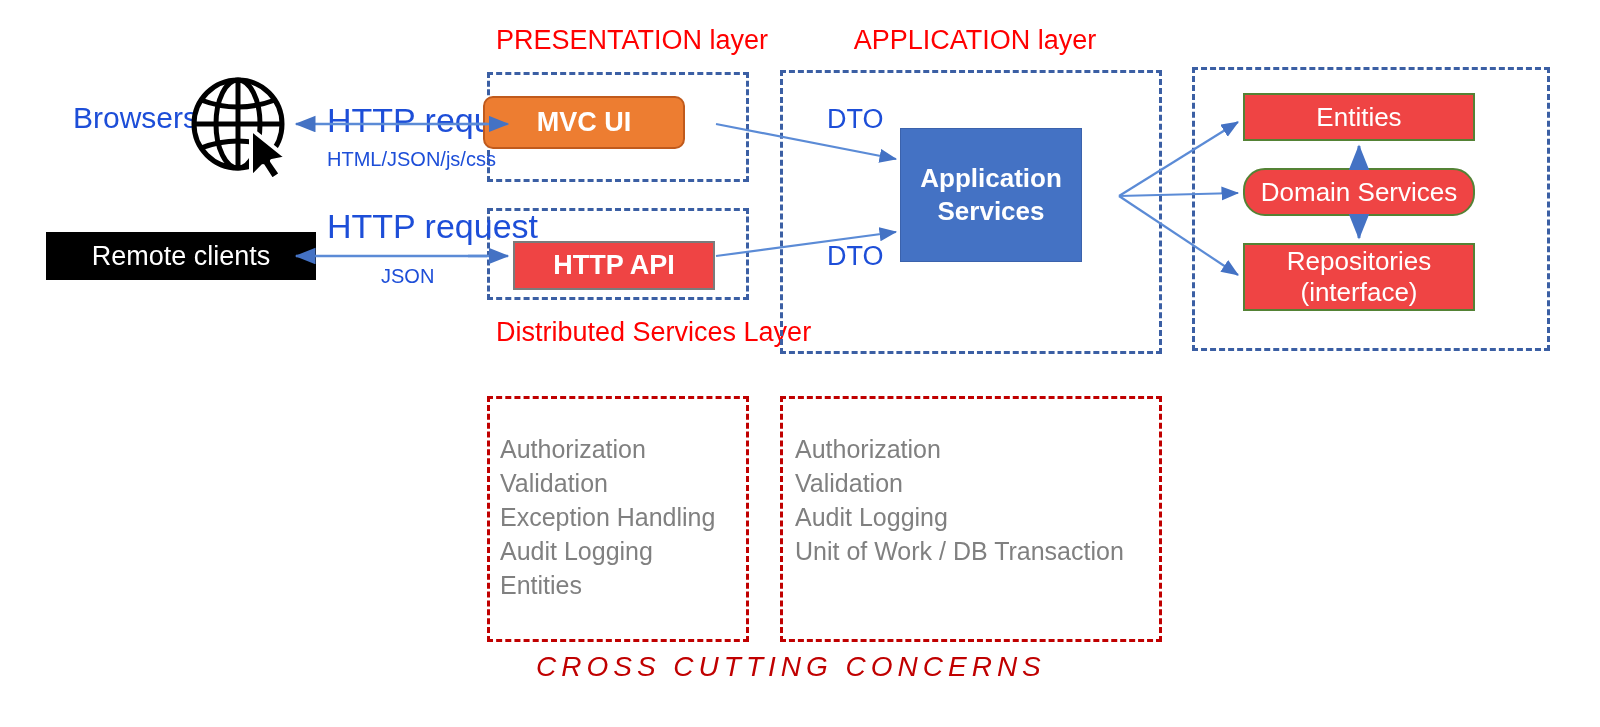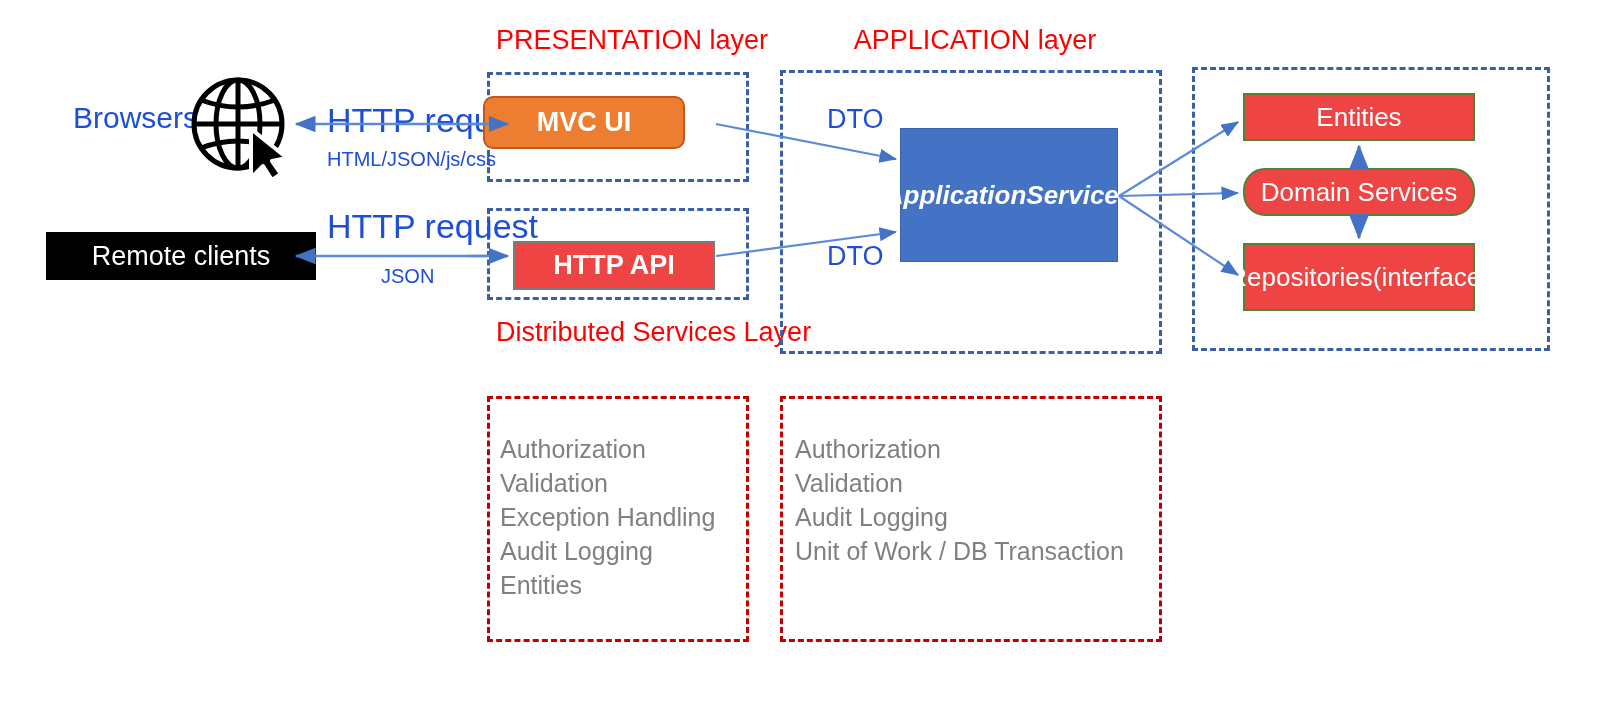--- a/index.html
+++ b/index.html
@@ -117,49 +117,50 @@
   <div class="label lbl-http" style="left:312px;top:207px;">HTTP request</div>
   <div class="label lbl-sub" style="left:366px;top:265px;">JSON</div>
 
   <div class="label lbl-dto" style="left:812px;top:104px;">DTO</div>
   <div class="label lbl-dto" style="left:812px;top:241px;">DTO</div>
 
   <div class="node node-mvc" style="left:483px;top:96px;width:202px;height:53px;border-radius:10px;">MVC UI</div>
 
   <div class="node node-api" style="left:513px;top:231px;width:202px;height:49px;">HTTP API</div>
 
-  <div class="node node-app" style="left:900px;top:128px;width:218px;height:134px;flex-direction:row;font-style:italic;">
+  <div class="node node-app" style="left:900px;top:128px;width:182px;height:134px;flex-direction:column;">
     <span>Application</span>
     <span>Services</span>
   </div>
 
   <div class="node node-green" style="left:1243px;top:93px;width:232px;height:48px;">Entities</div>
 
   <div class="node node-green" style="left:1243px;top:168px;width:232px;height:48px;border-radius:22px;">Domain Services</div>
 
-  <div class="node node-green" style="left:1243px;top:243px;width:232px;height:68px;flex-direction:row;">
+  <div class="node node-green" style="left:1243px;top:243px;width:232px;height:68px;flex-direction:column;">
     <span>Repositories</span>
     <span>(interface)</span>
   </div>
 
   <div class="ccc-list" style="left:500px;top:432px;">
     <div>Authorization</div>
     <div>Validation</div>
     <div>Exception Handling</div>
     <div>Audit Logging</div>
     <div>Entities</div>
   </div>
 
   <div class="ccc-list" style="left:795px;top:432px;">
     <div>Authorization</div>
     <div>Validation</div>
     <div>Audit Logging</div>
     <div>Unit of Work / DB Transaction</div>
   </div>
 
+  <div class="ccc-footer" style="left:536px;top:651px;">CROSS CUTTING CONCERNS</div>
 
   <svg class="overlay">
     <defs>
       <marker id="ah" markerWidth="9" markerHeight="9" refX="7.5" refY="3.2" orient="auto" markerUnits="strokeWidth">
         <path d="M0,0 L8,3.2 L0,6.4 z" fill="#4472C4"></path>
       </marker>
       <marker id="ahs" markerWidth="10" markerHeight="10" refX="8" refY="3.4" orient="auto" markerUnits="strokeWidth">
         <path d="M0,0 L8.5,3.4 L0,6.8 z" fill="#4472C4"></path>
       </marker>
     </defs>

